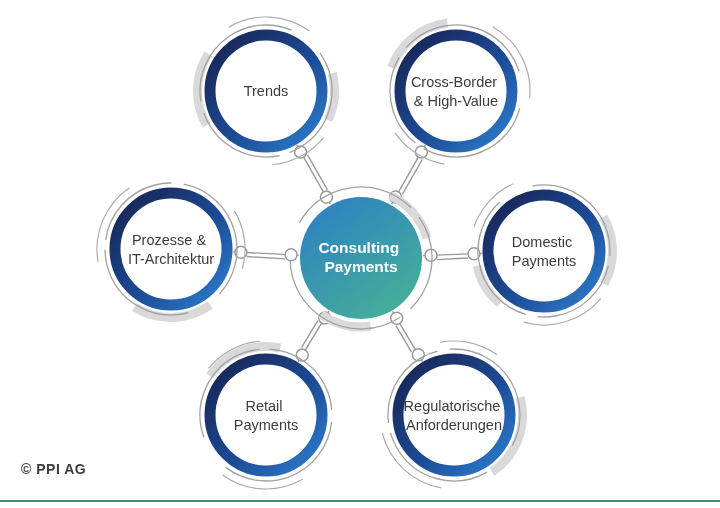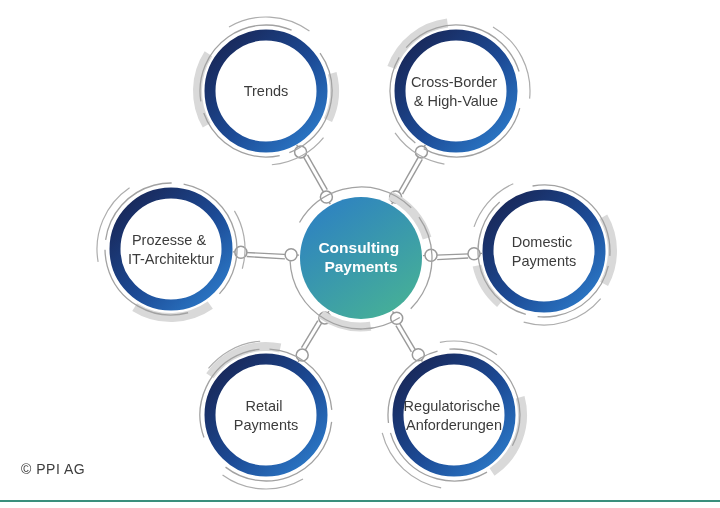--- a/index.html
+++ b/index.html
@@ -39,20 +39,21 @@
     font-family: "Liberation Sans", sans-serif;
     text-anchor: middle;
   }
   .copyright {
     position: absolute;
     left: 21px;
     top: 461px;
     font-size: 14px;
     letter-spacing: 0.5px;
     color: #3d3d3d;
+    font-weight: bold;
   }
   .footer-rule {
     position: absolute;
     left: 0;
     top: 500px;
     width: 720px;
     height: 2px;
     background: #3a8f7d;
   }
 </style>

